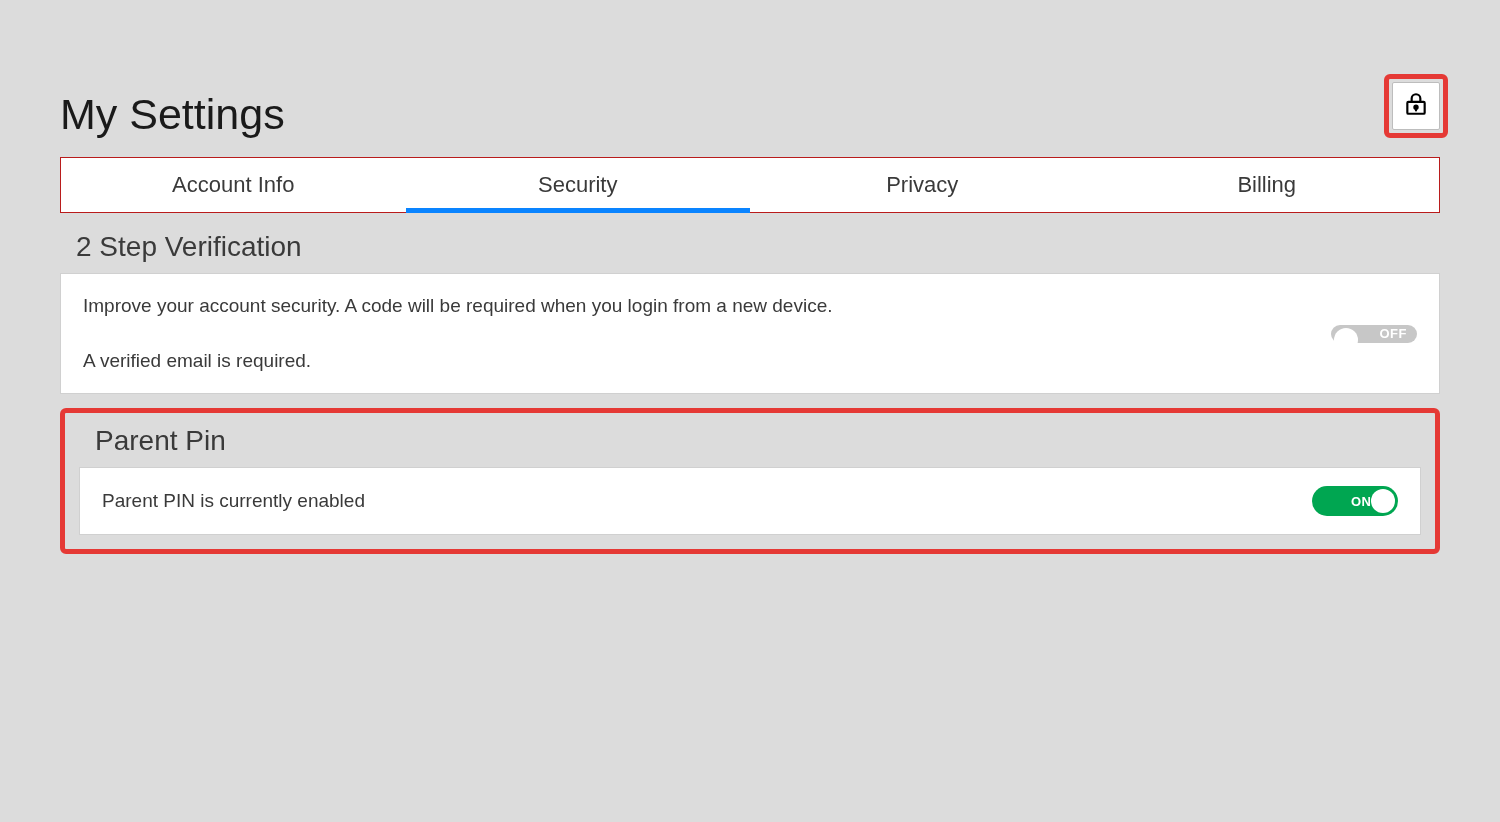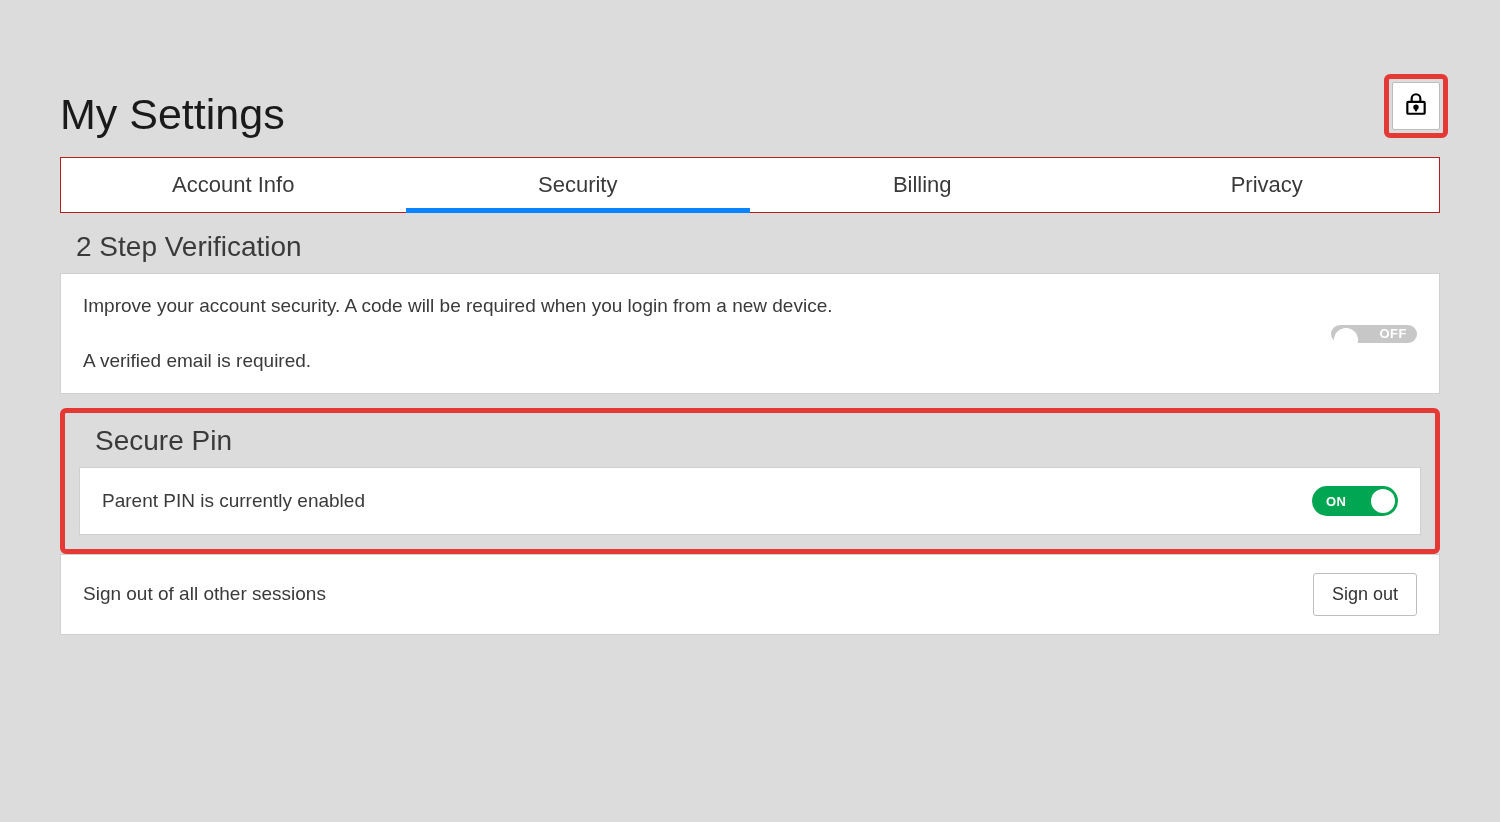--- a/index.html
+++ b/index.html
@@ -131,20 +131,21 @@
       justify-content: flex-start;
       padding-left: 14px;
       cursor: pointer;
       flex-shrink: 0;
     }
     .toggle-on .label {
       color: #fff;
       font-size: 13px;
       font-weight: 600;
       letter-spacing: 0.5px;
+      margin-left: 25px;
     }
     .toggle-on .knob {
       position: absolute;
       right: 3px;
       top: 3px;
       width: 24px;
       height: 24px;
       background: #fff;
       border-radius: 50%;
     }
@@ -183,49 +184,43 @@
         <circle cx="12" cy="15" r="1.5" fill="#000"></circle>
         <line x1="12" y1="16" x2="12" y2="18"></line>
       </svg>
     </span>
   </div>
   <div class="lock-highlight"></div>
 
   <div class="tabs">
     <div class="tab">Account Info</div>
     <div class="tab active">Security</div>
+    <div class="tab">Privacy</div>
     <div class="tab">Billing</div>
-    <div class="tab">Privacy</div>
   </div>
 
   <div class="section-title">2 Step Verification</div>
   <div class="card">
     <div class="text">
       <p>Improve your account security. A code will be required when you login from a new device.</p>
       <p>A verified email is required.</p>
     </div>
     <div class="toggle-off">
       <span class="knob"></span>
       <span class="label">OFF</span>
     </div>
   </div>
 
   <div class="parent-pin-wrap">
-    <div class="section-title">Secure Pin</div>
+    <div class="section-title">Parent Pin</div>
     <div class="card">
       <div class="text">
         <p>Parent PIN is currently enabled</p>
       </div>
       <div class="toggle-on">
         <span class="label">ON</span>
         <span class="knob"></span>
       </div>
     </div>
   </div>
 
-  <div class="card">
-    <div class="text">
-      <p>Sign out of all other sessions</p>
-    </div>
-    <button class="signout-btn">Sign out</button>
-  </div>
 
 </div>
 
 </body></html>

